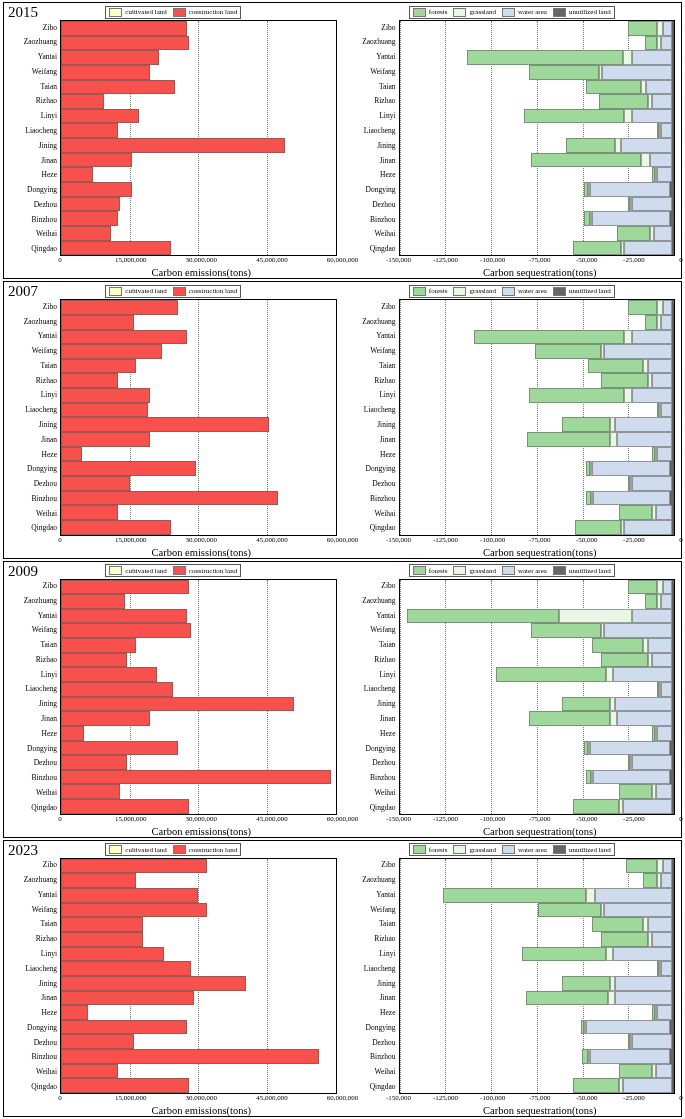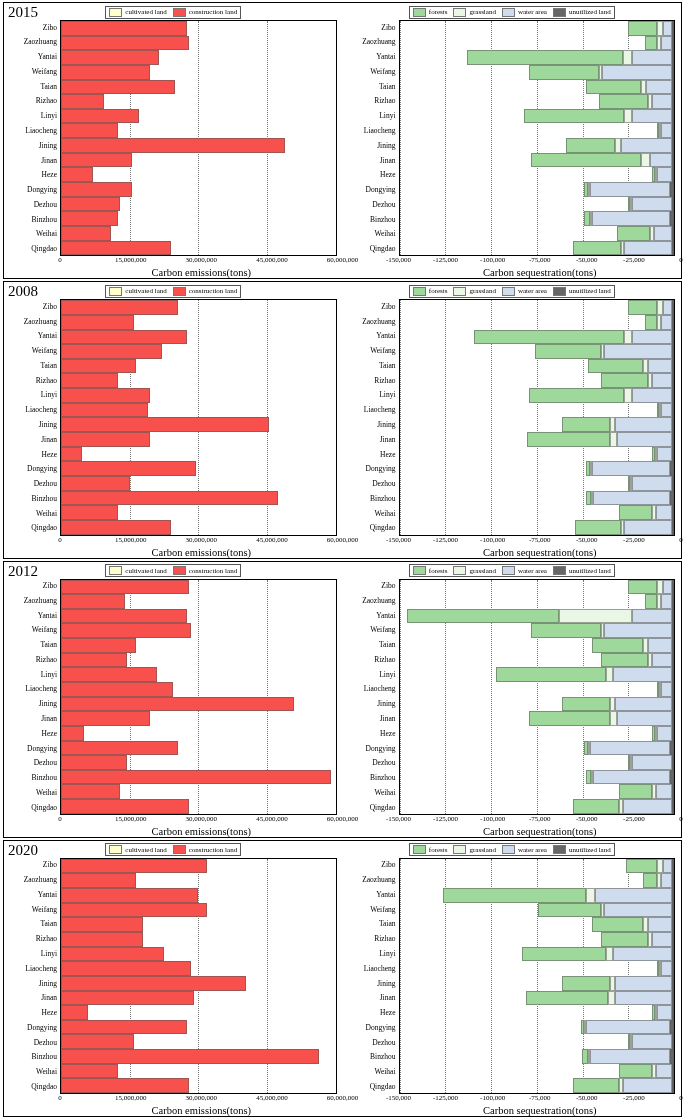--- a/index.html
+++ b/index.html
@@ -292,21 +292,21 @@
             <span style="left: 50%;">-75,000</span>
             <span style="left: 66.6667%;">-50,000</span>
             <span style="left: 83.3333%;">-25,000</span>
             <span style="left: 100%;">0</span>
           </div>
           <div class="xtitle">Carbon sequestration(tons)</div>
         </div>
       </div>
     </div>
     <div class="panel">
-      <div class="panel-year">2008</div>
+      <div class="panel-year">2007</div>
       <div class="charts">
         <div class="chart left">
           <div class="legend">
             <div class="legend-box">
               <div class="lg-item">
                 <span class="sw" style="background: rgb(255, 255, 204);"></span>
                 <span>cultivated land</span>
               </div>
               <div class="lg-item">
                 <span class="sw" style="background: rgb(248, 80, 76);"></span>
@@ -557,21 +557,21 @@
             <span style="left: 50%;">-75,000</span>
             <span style="left: 66.6667%;">-50,000</span>
             <span style="left: 83.3333%;">-25,000</span>
             <span style="left: 100%;">0</span>
           </div>
           <div class="xtitle">Carbon sequestration(tons)</div>
         </div>
       </div>
     </div>
     <div class="panel">
-      <div class="panel-year">2012</div>
+      <div class="panel-year">2009</div>
       <div class="charts">
         <div class="chart left">
           <div class="legend">
             <div class="legend-box">
               <div class="lg-item">
                 <span class="sw" style="background: rgb(255, 255, 204);"></span>
                 <span>cultivated land</span>
               </div>
               <div class="lg-item">
                 <span class="sw" style="background: rgb(248, 80, 76);"></span>
@@ -822,21 +822,21 @@
             <span style="left: 50%;">-75,000</span>
             <span style="left: 66.6667%;">-50,000</span>
             <span style="left: 83.3333%;">-25,000</span>
             <span style="left: 100%;">0</span>
           </div>
           <div class="xtitle">Carbon sequestration(tons)</div>
         </div>
       </div>
     </div>
     <div class="panel">
-      <div class="panel-year">2020</div>
+      <div class="panel-year">2023</div>
       <div class="charts">
         <div class="chart left">
           <div class="legend">
             <div class="legend-box">
               <div class="lg-item">
                 <span class="sw" style="background: rgb(255, 255, 204);"></span>
                 <span>cultivated land</span>
               </div>
               <div class="lg-item">
                 <span class="sw" style="background: rgb(248, 80, 76);"></span>

